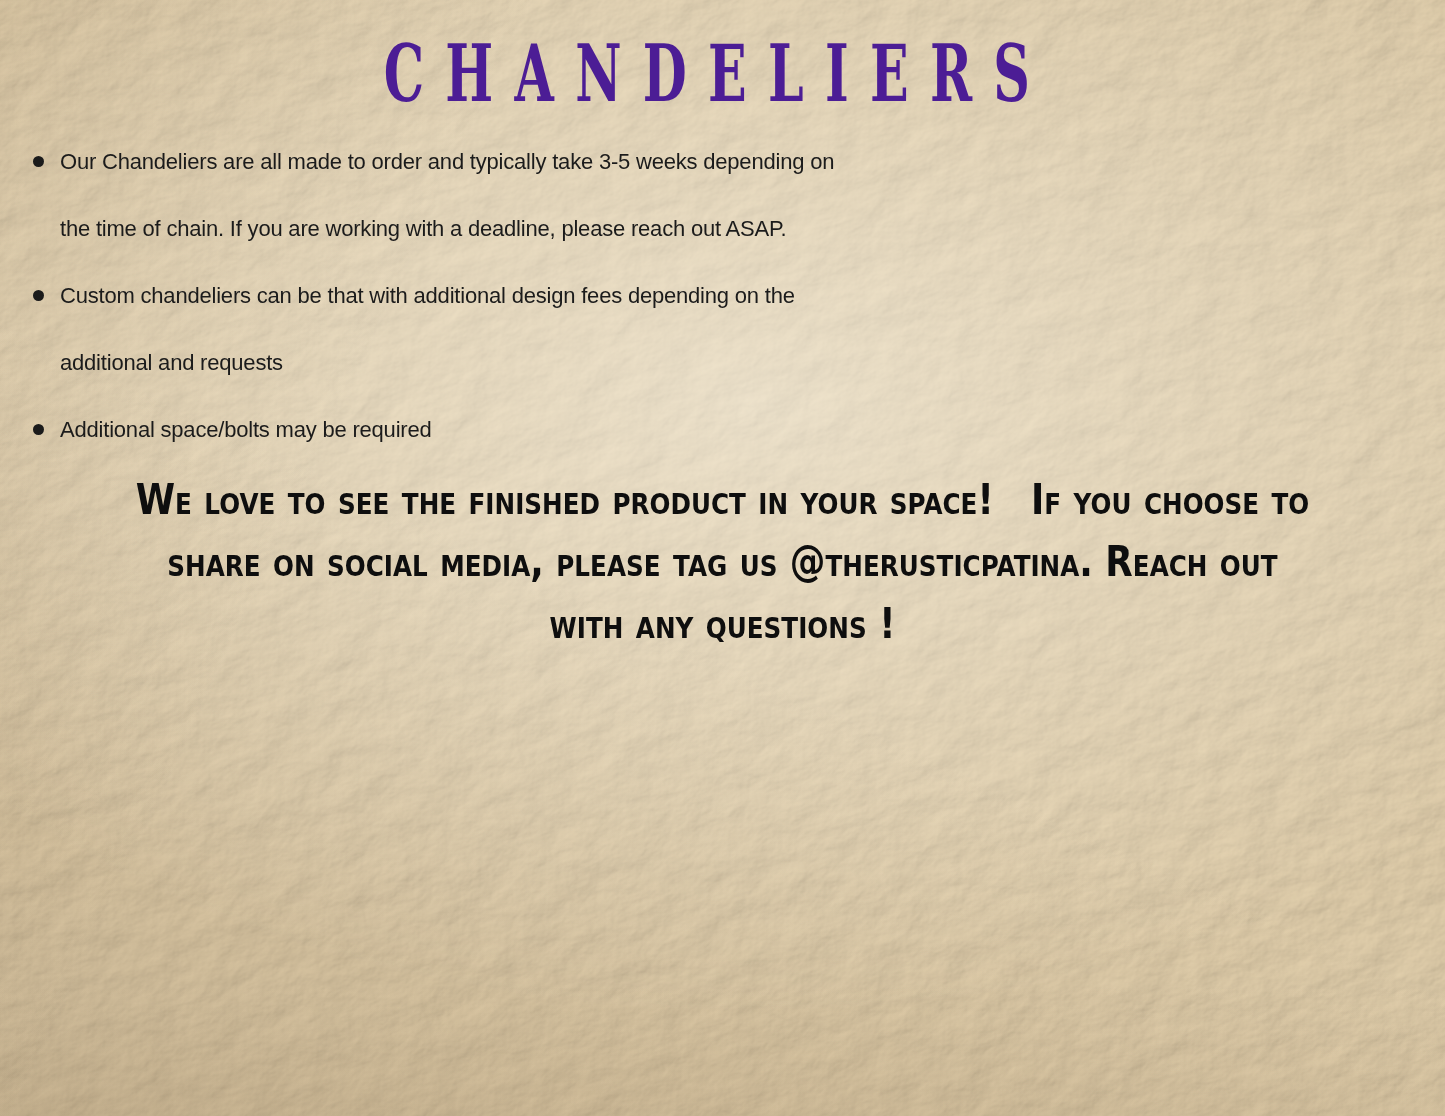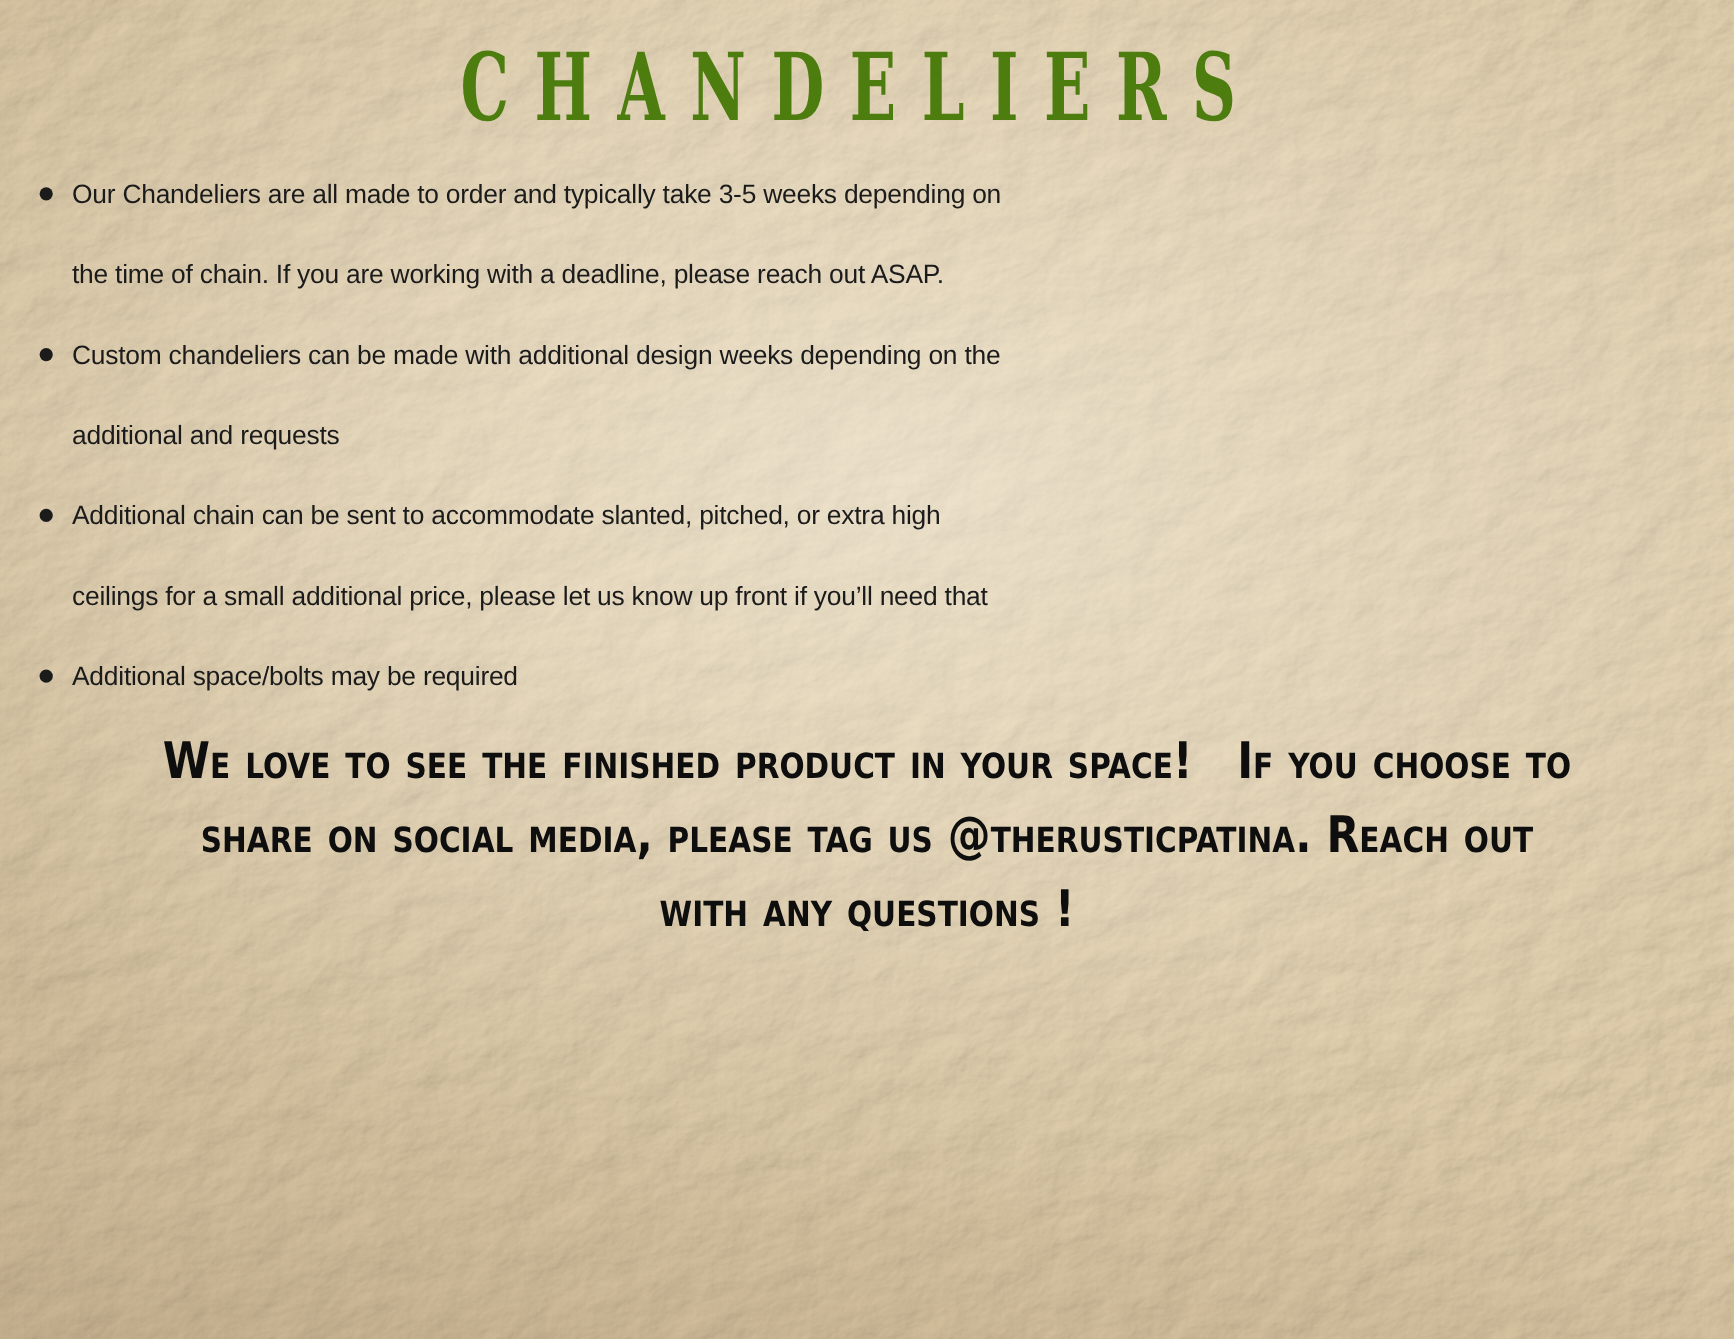--- a/index.html
+++ b/index.html
@@ -28,21 +28,21 @@
   .content {
     position: absolute; inset: 0;
   }
   h1.title {
     margin: 34px 10px 0 0;
     text-align: center;
     font-family: "DejaVu Serif", serif;
     font-weight: bold;
     font-size: 78px;
     line-height: 80px;
-    color: #4d7c0f;
+    color: #4c1d95;
     white-space: nowrap;
   }
   h1.title .title-inner {
     display: inline-block;
     letter-spacing: 0.42em;
     transform: scaleX(0.65);
     transform-origin: 50% 50%;
   }
   ul.info-list {
     list-style: none;
@@ -94,22 +94,21 @@
   </defs>
   <rect x="-260" y="-260" width="1965" height="1640" fill="#e9dcc4" transform="rotate(-15 722 558)" filter="url(#leather)"></rect>
 </svg>
 <div class="shade"></div>
 
 <div class="content">
   <h1 class="title"><span class="title-inner">CHANDELIERS</span></h1>
 
   <ul class="info-list">
       <li><span class="dot"></span><span><span class="line">Our Chandeliers are all made to order and typically take 3-5 weeks depending on</span><br><span class="line">the time of chain. If you are working with a deadline, please reach out ASAP.</span></span></li>
-      <li><span class="dot"></span><span><span class="line">Custom chandeliers can be made with additional design weeks depending on the</span><br><span class="line">additional and requests</span></span></li>
-      <li><span class="dot"></span><span><span class="line">Additional chain can be sent to accommodate slanted, pitched, or extra high</span><br><span class="line">ceilings for a small additional price, please let us know up front if you’ll need that</span></span></li>
+      <li><span class="dot"></span><span><span class="line">Custom chandeliers can be that with additional design fees depending on the</span><br><span class="line">additional and requests</span></span></li>
       <li><span class="dot"></span><span><span class="line">Additional space/bolts may be required</span></span></li>
     </ul>
 
   <div class="footer-note">
       <span class="f-line">We love to see the finished product in your space!   If you choose to</span>
       <span class="f-line">share on social media, please tag us @therusticpatina. Reach out</span>
       <span class="f-line">with any questions !</span>
     </div>
 </div>
 

